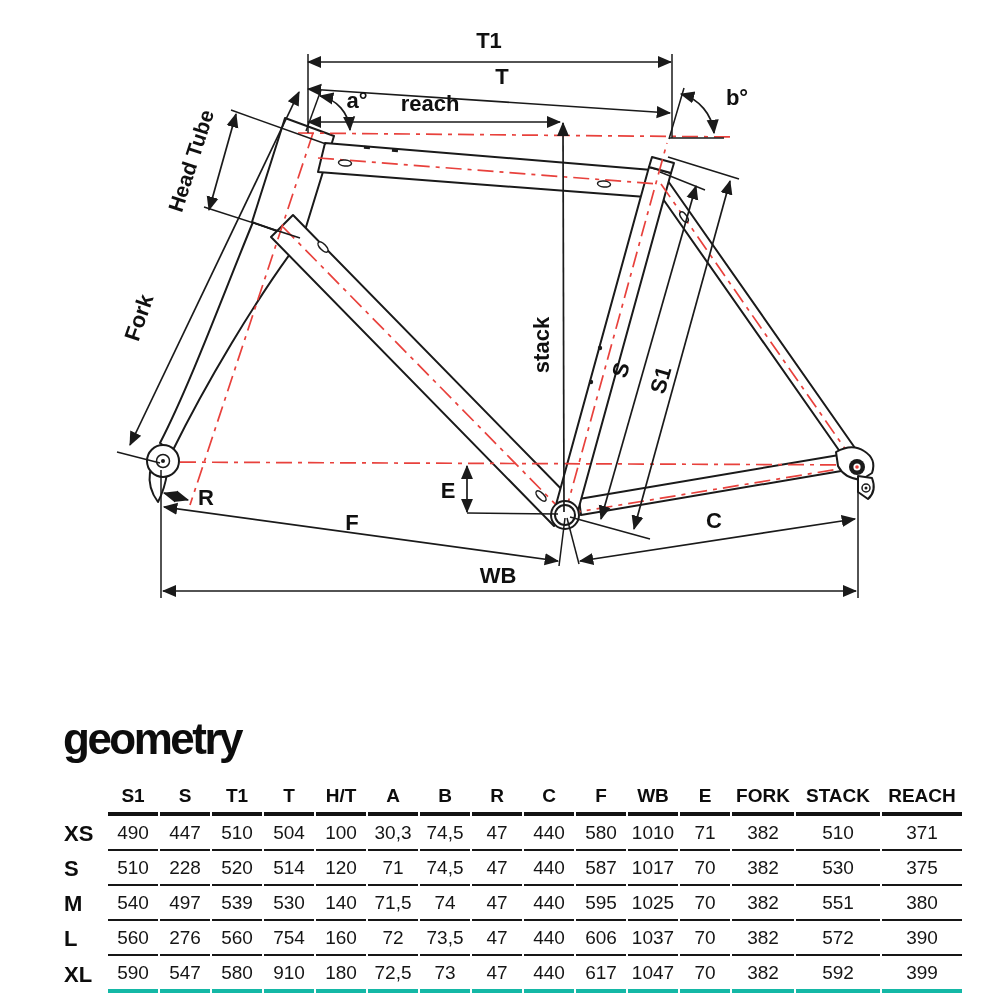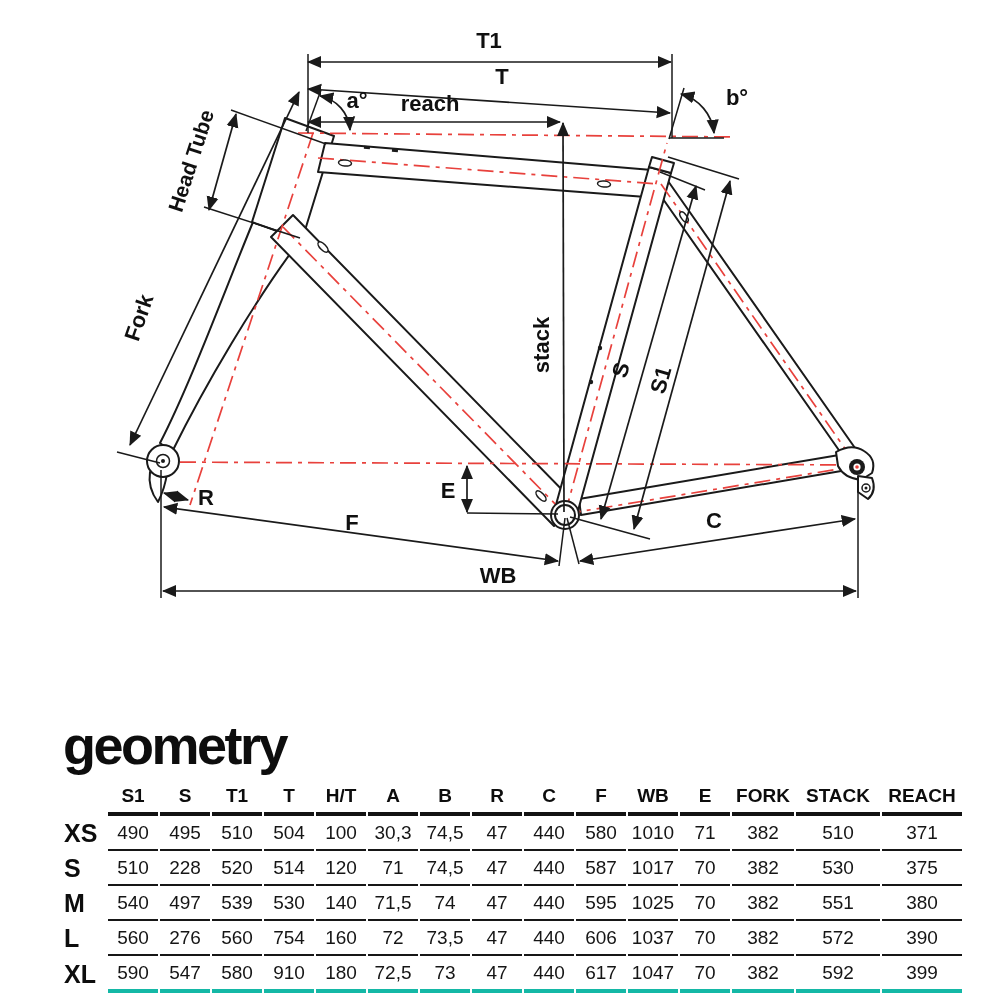--- a/index.html
+++ b/index.html
@@ -12,31 +12,31 @@
   .solid{fill:#1a1a1a;stroke:none;}
   .cl{fill:none;stroke:#e8413c;stroke-width:1.7;stroke-dasharray:16 6 4 6;}
   .dim{fill:none;stroke:#1a1a1a;stroke-width:1.7;}
   .d2{marker-start:url(#ah);marker-end:url(#ah);}
   .d1s{marker-start:url(#ah);}
   .ext{fill:none;stroke:#1a1a1a;stroke-width:1.5;}
   .lbl{font-family:"Liberation Sans",sans-serif;font-weight:bold;font-size:22px;fill:#101010;}
   .lbl.sm{font-size:21px;}
 
   
-  #title{position:absolute;left:63px;top:714px;font-size:54px;font-weight:bold;
+  #title{position:absolute;left:63px;top:714px;font-size:44px;font-weight:bold;
          letter-spacing:-2.5px;color:#0d0d0d;}
 
   
   #geo-table{position:absolute;left:62px;top:779px;border-collapse:separate;border-spacing:2px 0;
              table-layout:fixed;width:868px;font-family:"Liberation Sans",sans-serif;}
   #geo-table th,#geo-table td{text-align:center;vertical-align:middle;padding:0;}
   #geo-table thead th{font-size:19px;font-weight:bold;color:#0d0d0d;
                       border-bottom:4px solid #121212;height:33px;}
   #geo-table thead th.size{border-bottom:none;}
-  #geo-table tbody th.size{font-size:25px;font-weight:bold;text-align:left;color:#0d0d0d;}
+  #geo-table tbody th.size{font-size:22px;font-weight:bold;text-align:left;color:#0d0d0d;}
   #geo-table tbody td{font-size:19px;font-weight:normal;color:#151515;
                       border-bottom:2px solid #161616;height:33px;}
   #geo-table tbody tr.last td{border-bottom:4px solid #14b8a6;}
 </style>
 </head>
 <body>
 
 <div id="page">
 
   <svg id="diagram" viewBox="0 0 1000 660" xmlns="http://www.w3.org/2000/svg">
@@ -200,21 +200,21 @@
         <th>E</th>
         <th>FORK</th>
         <th>STACK</th>
         <th>REACH</th>
       </tr>
     </thead>
     <tbody>
       <tr>
         <th class="size">XS</th>
         <td>490</td>
-        <td>495</td>
+        <td>447</td>
         <td>510</td>
         <td>504</td>
         <td>100</td>
         <td>30,3</td>
         <td>74,5</td>
         <td>47</td>
         <td>440</td>
         <td>580</td>
         <td>1010</td>
         <td>71</td>

